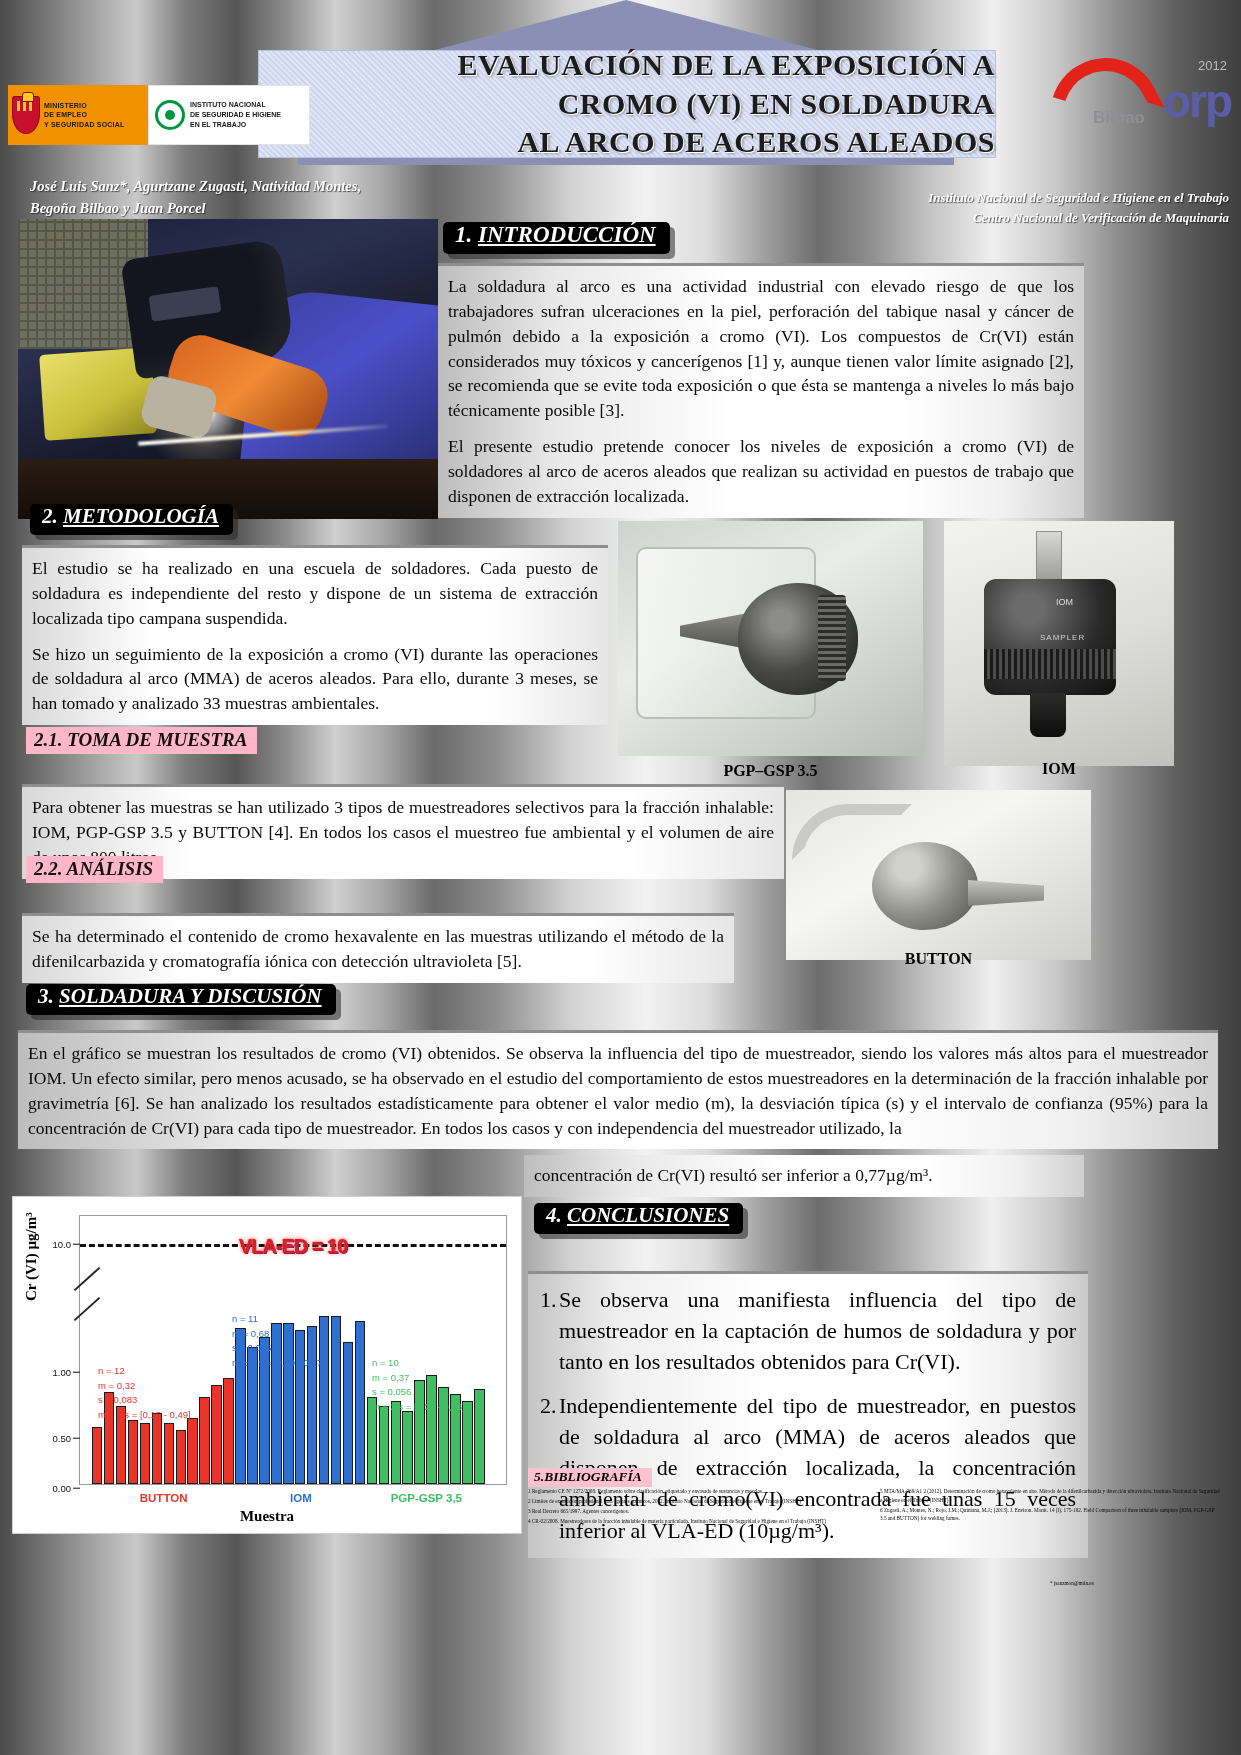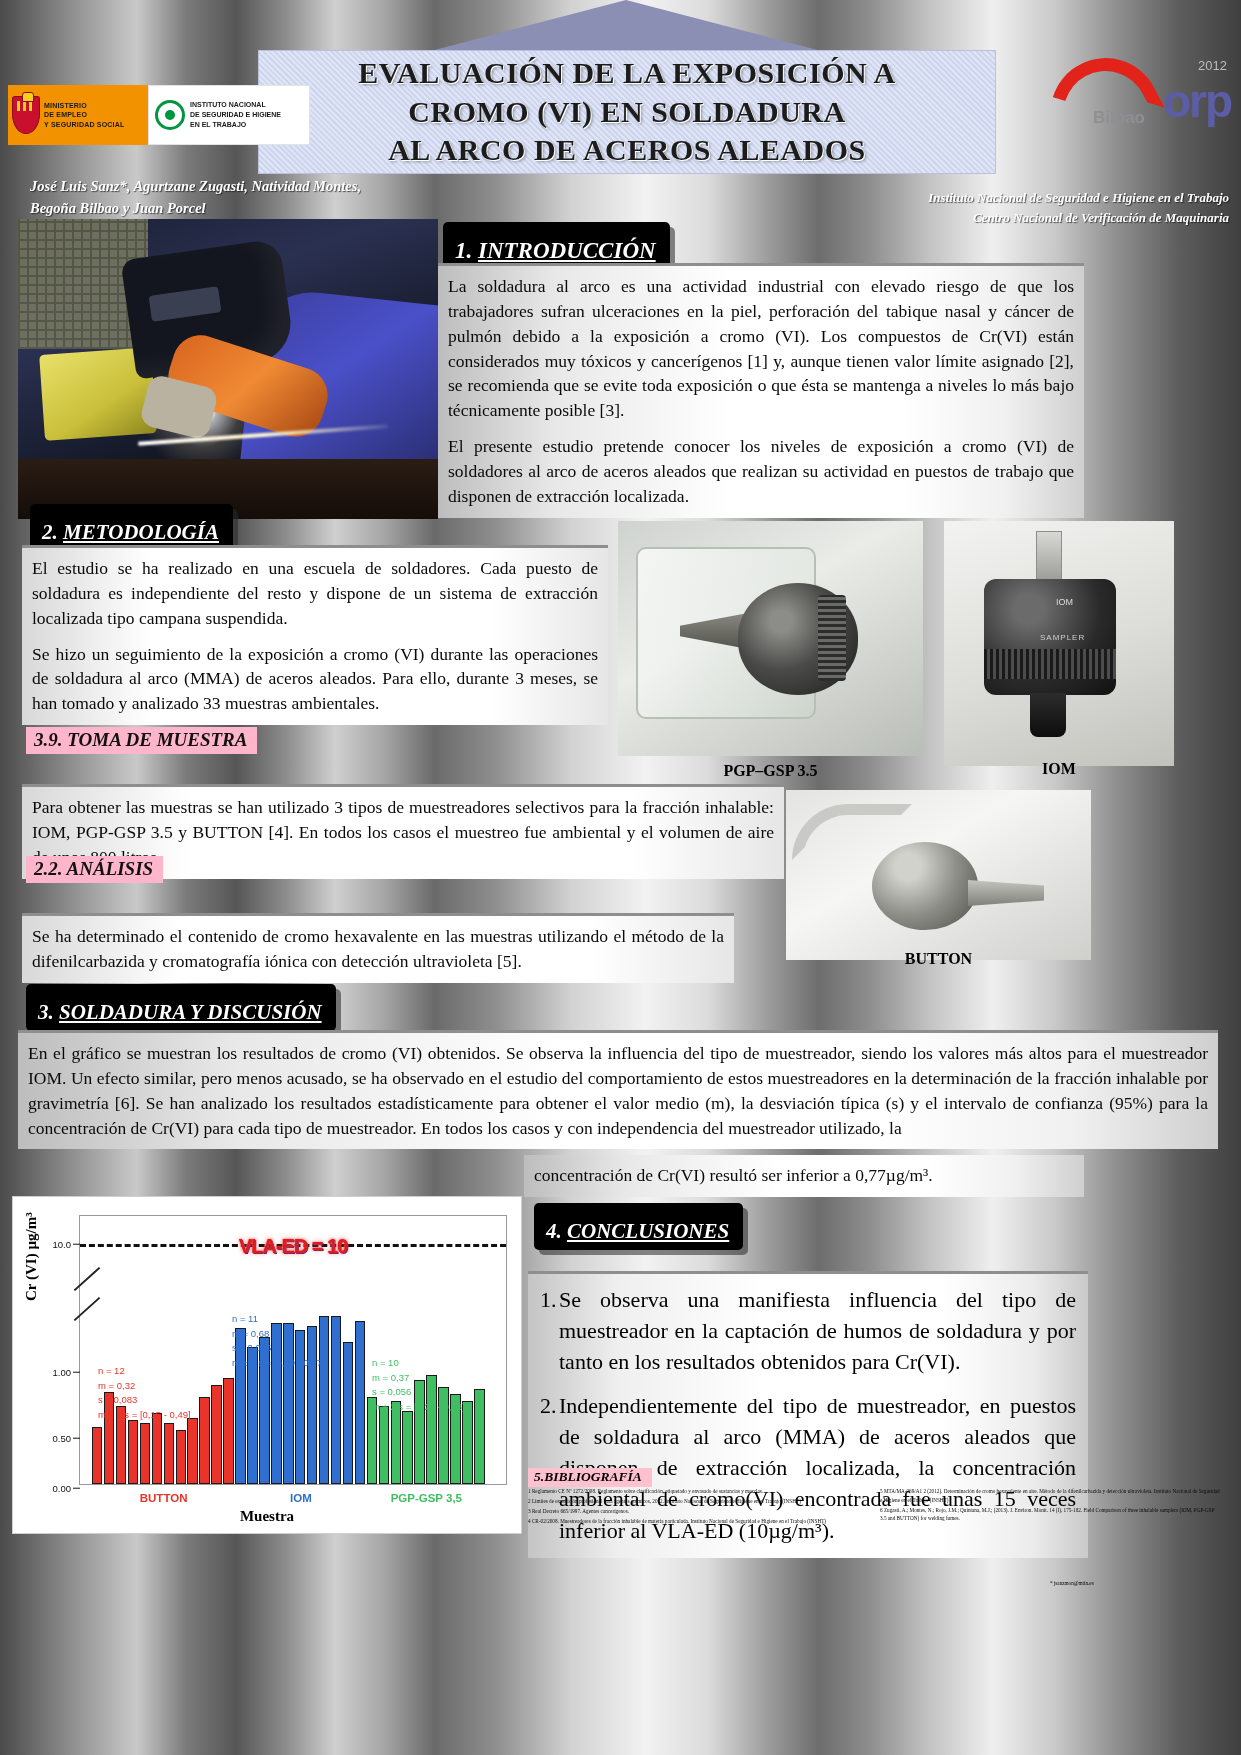--- a/index.html
+++ b/index.html
@@ -24,26 +24,26 @@
         #8f8f8f 90%, #5d5d5d 95%, #3f3f3f 100%);
   }
 
   
   .pediment {
     position: absolute; left: 298px; top: 0px; width: 656px; height: 165px;
     background: #8b8fb4;
     clip-path: polygon(50% 0%, 100% 52%, 100% 100%, 0% 100%, 0% 52%);
   }
   .title-box {
-    position: absolute; left: 258px; top: 50px; width: 738px; height: 124px;
+    position: absolute; left: 258px; top: 50px; width: 738px; height: 108px;
     background:
       repeating-linear-gradient(45deg, #ced6ef 0 2px, #dfe5f5 2px 4px),
       #d5dcf0;
     border: 1px solid #b9c2dd;
-    display: flex; flex-direction: column; align-items: center; justify-content: center;
+    display: flex; flex-direction: column; align-items: flex-end; justify-content: center;
   }
   .title-line {
     font-family: "Liberation Serif", serif;
     font-weight: bold;
     font-size: 30px;
     letter-spacing: .5px;
     color: #1c1c1c;
     line-height: 1.28;
     text-shadow: 1px 1px 0 #ffffff, 2px 2px 3px rgba(0,0,0,.35);
     white-space: nowrap;
@@ -111,21 +111,21 @@
     position:absolute; right:12px; top:188px; width:520px; text-align:right;
     font-family:"Liberation Serif", serif; font-style:italic; font-weight:bold;
     font-size:13px; color:#ffffff; line-height:1.55;
     text-shadow: 1px 1px 1px rgba(0,0,0,.6);
   }
 
   
   .sec-head {
     position:absolute; background:#000; color:#fff;
     font-family:"Liberation Serif", serif; font-style:italic; font-weight:bold;
-    padding: 16px 14px 6px 12px;
+    padding: 0 14px 6px 12px;
     border-radius: 5px;
     box-shadow: 5px 5px 0 rgba(40,40,40,.55);
     white-space: nowrap;
   }
   .sec-head .num { font-style:italic; }
   .sec-head .nm { text-decoration: underline; }
 
   .sub-head {
     position:absolute; background:#ffb6cb;
     font-family:"Liberation Serif", serif; font-style:italic; font-weight:bold;
@@ -414,21 +414,21 @@
   <div class="sec-head" style="left:30px; top:504px; font-size:21px;">
     <span class="num">2.</span>
     <span class="nm">METODOLOGÍA</span>
   </div>
 
   <div class="panel plain" style="left:22px; top:545px; width:586px;">
     <p>El estudio se ha realizado en una escuela de soldadores. Cada puesto de soldadura es independiente del resto y dispone de un sistema de extracción localizada tipo campana suspendida.</p>
     <p>Se hizo un seguimiento de la exposición a cromo (VI) durante las operaciones de soldadura al arco (MMA) de aceros aleados. Para ello, durante 3 meses, se han tomado y analizado 33 muestras ambientales.</p>
   </div>
 
-  <div class="sub-head" style="left:26px; top:727px; font-size:19px;">3.9. TOMA DE MUESTRA</div>
+  <div class="sub-head" style="left:26px; top:727px; font-size:19px;">2.1. TOMA DE MUESTRA</div>
 
   <div class="panel plain" style="left:22px; top:784px; width:762px;">Para obtener las muestras se han utilizado 3 tipos de muestreadores selectivos para la fracción inhalable: IOM, PGP-GSP 3.5 y BUTTON [4]. En todos los casos el muestreo fue ambiental y el volumen de aire de unos 800 litros</div>
 
   <div class="sub-head" style="left:26px; top:856px; font-size:19px;">2.2. ANÁLISIS</div>
 
   <div class="panel plain" style="left:22px; top:913px; width:712px;">Se ha determinado el contenido de cromo hexavalente en las muestras utilizando el método de la difenilcarbazida y cromatografía iónica con detección ultravioleta [5].</div>
 
   <div class="photo" id="pgp-photo">
     <div class="cyl"></div>
     <div class="nose"></div>

